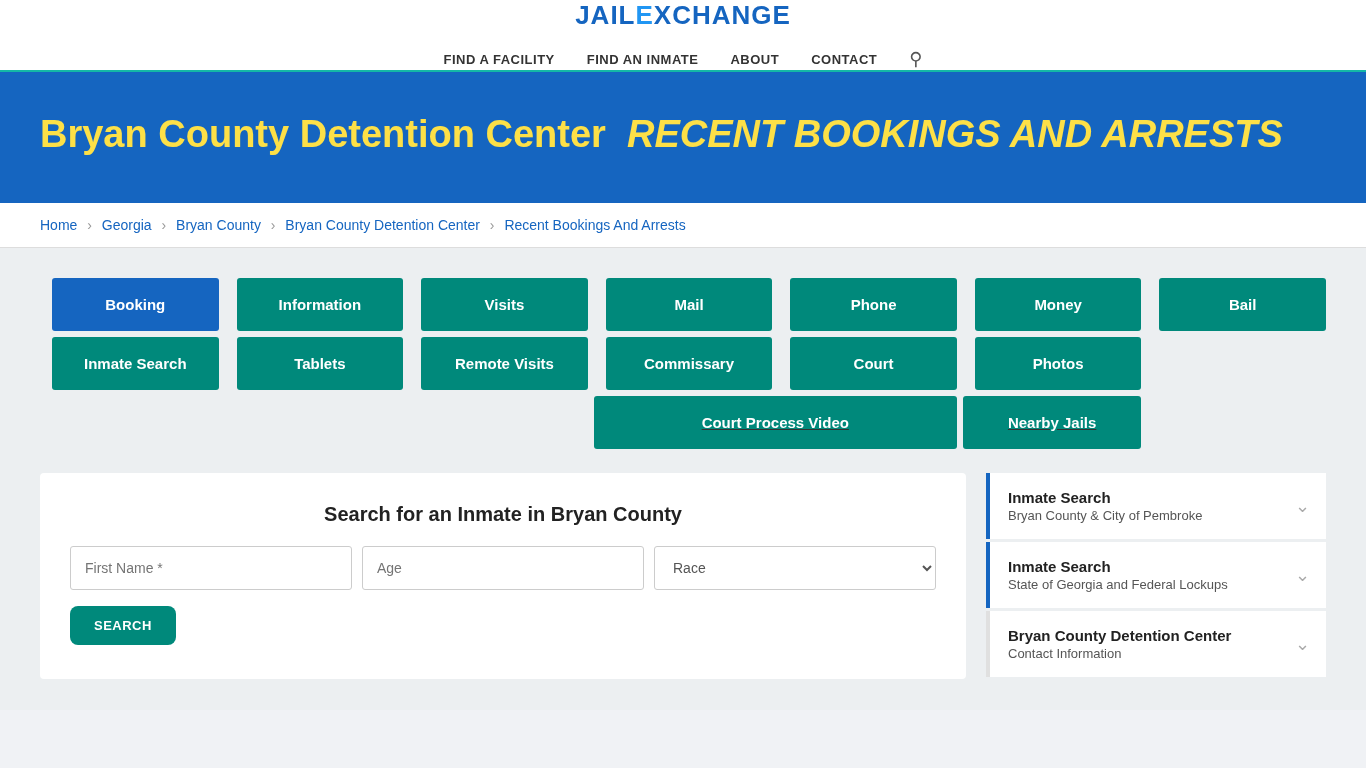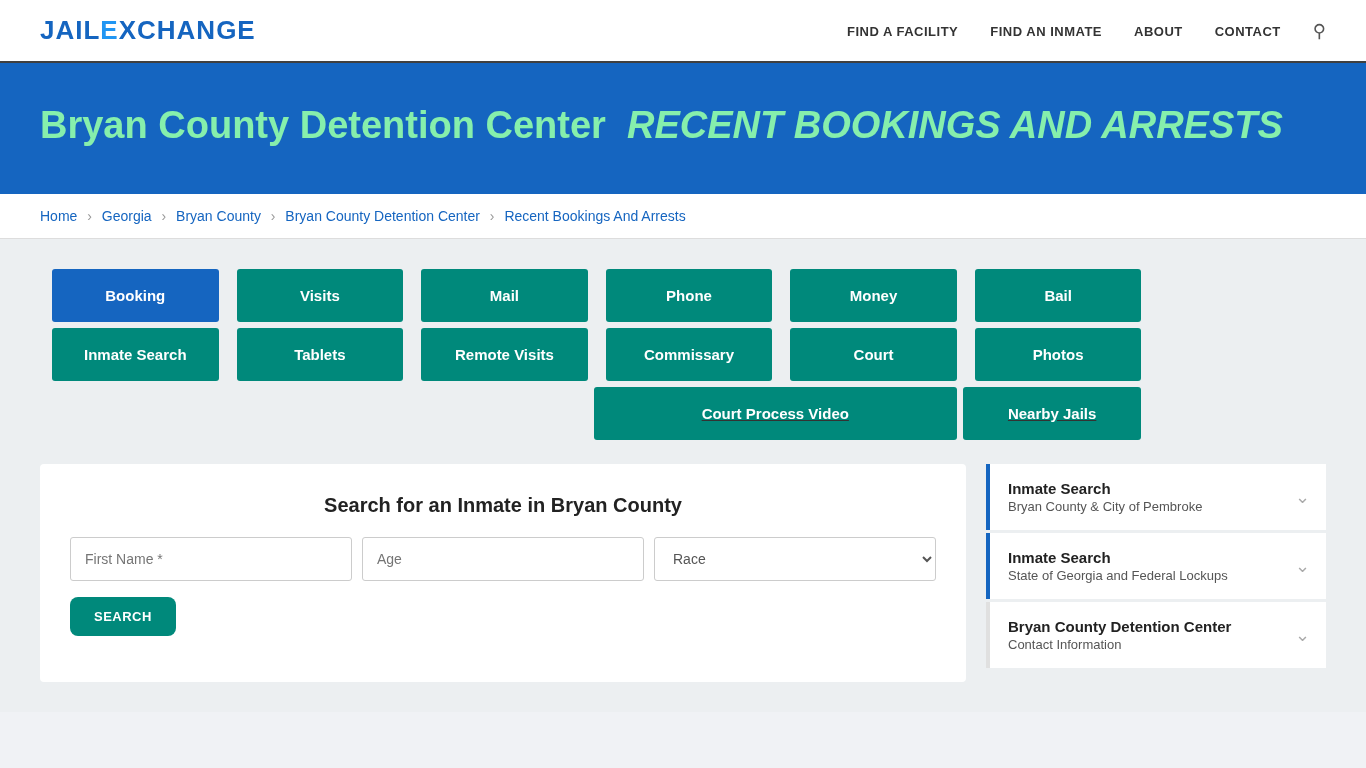--- a/index.html
+++ b/index.html
@@ -1,26 +1,27 @@
 <!DOCTYPE html>
 <html><head>
   <meta charset="utf-8">
   <style>
     * { box-sizing: border-box; margin: 0; padding: 0; }
     body { font-family: Arial, sans-serif; background: #f0f2f5; color: #333; }
 
     
     .navbar {
       background: #fff;
-      border-bottom: 2px solid #404040;
+      border-bottom: 2px solid #14b8a6;
       display: flex;
       align-items: center;
       justify-content: space-between;
       padding: 0 40px;
-      height: 63px;
+      height: 72px;
+      flex-direction: column;
     }
     .logo {
       font-size: 26px;
       font-weight: 900;
       letter-spacing: 1px;
       color: #1a1a2e;
       text-decoration: none;
     }
     .logo span {
       color: #1565c0;
@@ -47,21 +48,21 @@
       color: #555;
       cursor: pointer;
     }
 
     
     .hero {
       background: #1565c0;
       padding: 40px 40px 45px 40px;
     }
     .hero h1 {
-      color: #86efac;
+      color: #fde047;
       font-size: 38px;
       font-weight: 900;
       line-height: 1.2;
     }
     .hero h1 em {
       font-style: italic;
       font-weight: 900;
     }
 
     
@@ -130,21 +131,21 @@
     .content-cols {
       display: flex;
       gap: 20px;
       align-items: flex-start;
     }
 
     
     .search-box {
       background: #fff;
       border-radius: 4px;
-      padding: 30px 30px 46px 30px;
+      padding: 30px 30px 34px 30px;
       flex: 1;
       min-width: 0;
     }
     .search-box h2 {
       font-size: 20px;
       font-weight: 700;
       text-align: center;
       margin-bottom: 20px;
       color: #222;
     }
@@ -245,20 +246,21 @@
   <span class="sep">›</span>
   <a href="#">Bryan County Detention Center</a>
   <span class="sep">›</span>
   <a href="#">Recent Bookings And Arrests</a>
 </div>
 
 <div class="main-area">
 
   <div class="button-grid">
     <button class="btn-tab blue">Booking</button>
+    <button class="btn-tab teal">Information</button>
     <button class="btn-tab teal">Visits</button>
     <button class="btn-tab teal">Mail</button>
     <button class="btn-tab teal">Phone</button>
     <button class="btn-tab teal">Money</button>
     <button class="btn-tab teal">Bail</button>
   </div>
 
   <div class="button-grid-row2">
     <button class="btn-tab teal">Inmate Search</button>
     <button class="btn-tab teal">Tablets</button>

